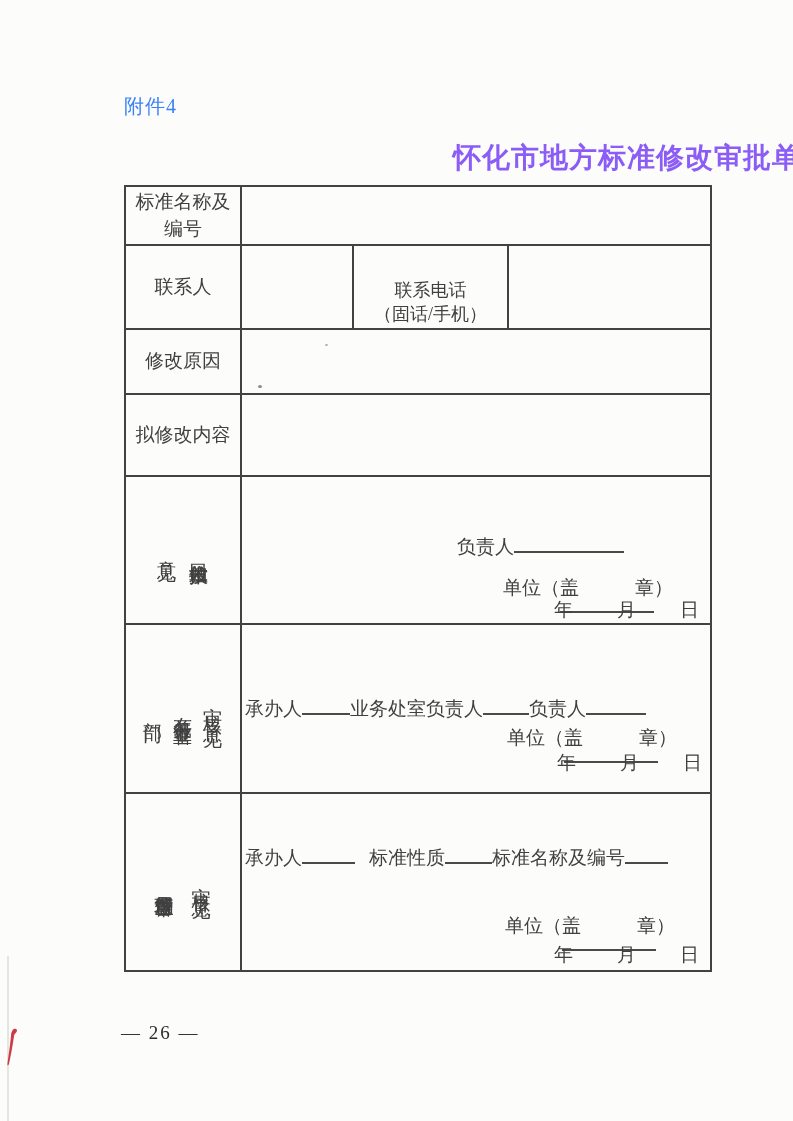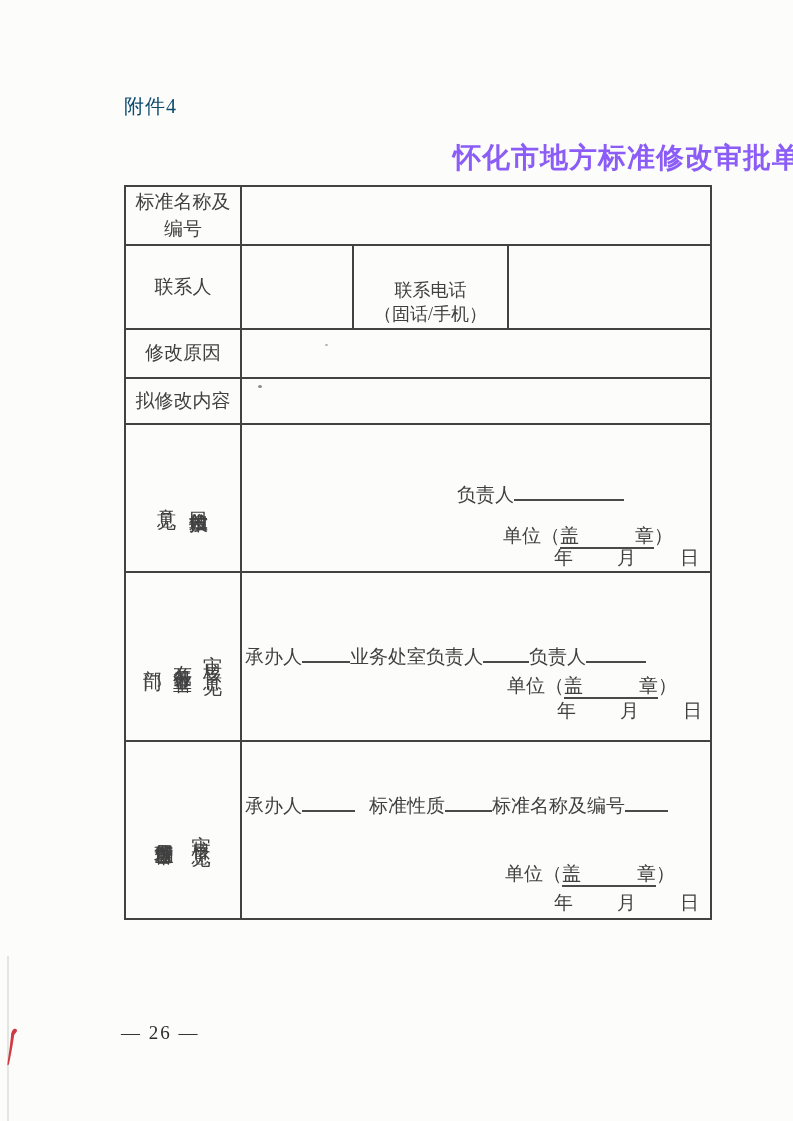--- a/index.html
+++ b/index.html
@@ -1,25 +1,25 @@
 <!DOCTYPE html>
 <html><head>
 <meta charset="utf-8">
 <style>
   html,body{margin:0;padding:0;background:#e9e9e9;}
   .page{position:relative;width:793px;height:1121px;background:#fcfcfb;overflow:hidden;
         font-family:"Liberation Serif","DejaVu Serif",serif;color:#2f2f2f;}
-  .attach{position:absolute;left:124px;top:93px;font-size:20px;letter-spacing:1px;color:#0c4a6e;}
+  .attach{position:absolute;left:124px;top:93px;font-size:20px;letter-spacing:1px;color:#3b82f6;}
   .title{position:absolute;left:0;top:131px;width:100%;margin:8px;text-align:right;
          font-size:28px;font-weight:700;letter-spacing:1px;color:#8b5cf6;}
   table.form{position:absolute;left:124px;top:185px;width:586px;border-collapse:collapse;table-layout:fixed;}
   table.form td{border:2px solid #424242;padding:2px;vertical-align:middle;text-align:center;
                 font-size:19px;line-height:1.4;color:#404040;}
-  tr.r1{height:58px}tr.r2{height:50px}tr.r3{height:54px}tr.r4{height:49px}
-  tr.r5{height:46px}tr.r6{height:148px}tr.r7{height:169px}tr.r8{height:178px}
+  tr.r1{height:58px}tr.r2{height:50px}tr.r3{height:54px}tr.r4{height:65px}
+  tr.r5{height:82px}tr.r6{height:148px}tr.r7{height:169px}tr.r8{height:178px}
   .phone-lab{font-size:18px;line-height:1.3;margin-top:31px;}
   
   .times{display:flex;flex-direction:column;justify-content:center;height:48px;padding:0 4px;}
   .times-l1{display:flex;align-items:flex-end;text-align:left;}
   .times-fill{flex:1;border-bottom:2px solid #4a4a4a;margin:0 2px 3px 2px;}
   .times-l2{text-align:center;}
   
   .opts{display:flex;align-items:center;gap:28px;padding-left:12px;font-size:18px;height:48px;}
   .opt{display:flex;align-items:center;gap:2px;white-space:nowrap;}
   .box{font-size:19px;line-height:1;position:relative;top:-1px;}
@@ -28,21 +28,21 @@
   .vt{writing-mode:vertical-rl;text-orientation:upright;font-size:19px;line-height:1;}
   .g13{gap:13px}.g11{gap:11px}.g18{gap:18px}
   .ls0{letter-spacing:0}.ls2{letter-spacing:2px}.ls5{letter-spacing:5px}.ls8{letter-spacing:8px}
   
   td.sign{position:relative;text-align:left;}
   .abs{position:absolute;white-space:nowrap;line-height:1.1;font-size:19px;}
   .blank{display:inline-block;border-bottom:2px solid #4a4a4a;height:13px;}
   .w110{width:110px}.w48{width:48px}.w46{width:46px}.w60{width:60px}
   .w53{width:53px}.w47{width:47px}.w43{width:43px}
   .sp{display:inline-block;width:14px;}
-  .seal{border-bottom:2px solid #4a4a4a;padding-bottom:1px;margin-top:36px;}
+  .seal{border-bottom:2px solid #4a4a4a;padding-bottom:13px;margin-top:36px;}
   .seal-gap{display:inline-block;width:56px;}
   .date{letter-spacing:2px;margin-left:47px;}
   
   .t-l1{left:215px;top:60px}.t-l2{left:261px;top:101px}.t-l3{left:265px;top:123px}
   .i-l1{left:3px;top:74px}.i-l2{left:265px;top:103px}.i-l3{left:268px;top:128px}
   .m-l1{left:3px;top:54px}.m-l2{left:263px;top:122px}.m-l3{left:265px;top:151px}
   .footer{position:absolute;left:121px;top:1022px;font-size:19px;letter-spacing:2px;color:#2b2b2b;}
   .speck{position:absolute;left:258px;top:385px;width:4px;height:3px;background:#8b8b8b;border-radius:50%;}
   .speck2{position:absolute;left:325px;top:344px;width:3px;height:2px;background:#b0b0b0;border-radius:50%;}
   .edge-line{position:absolute;left:7px;top:956px;width:2px;height:165px;background:#e4e4e1;}

